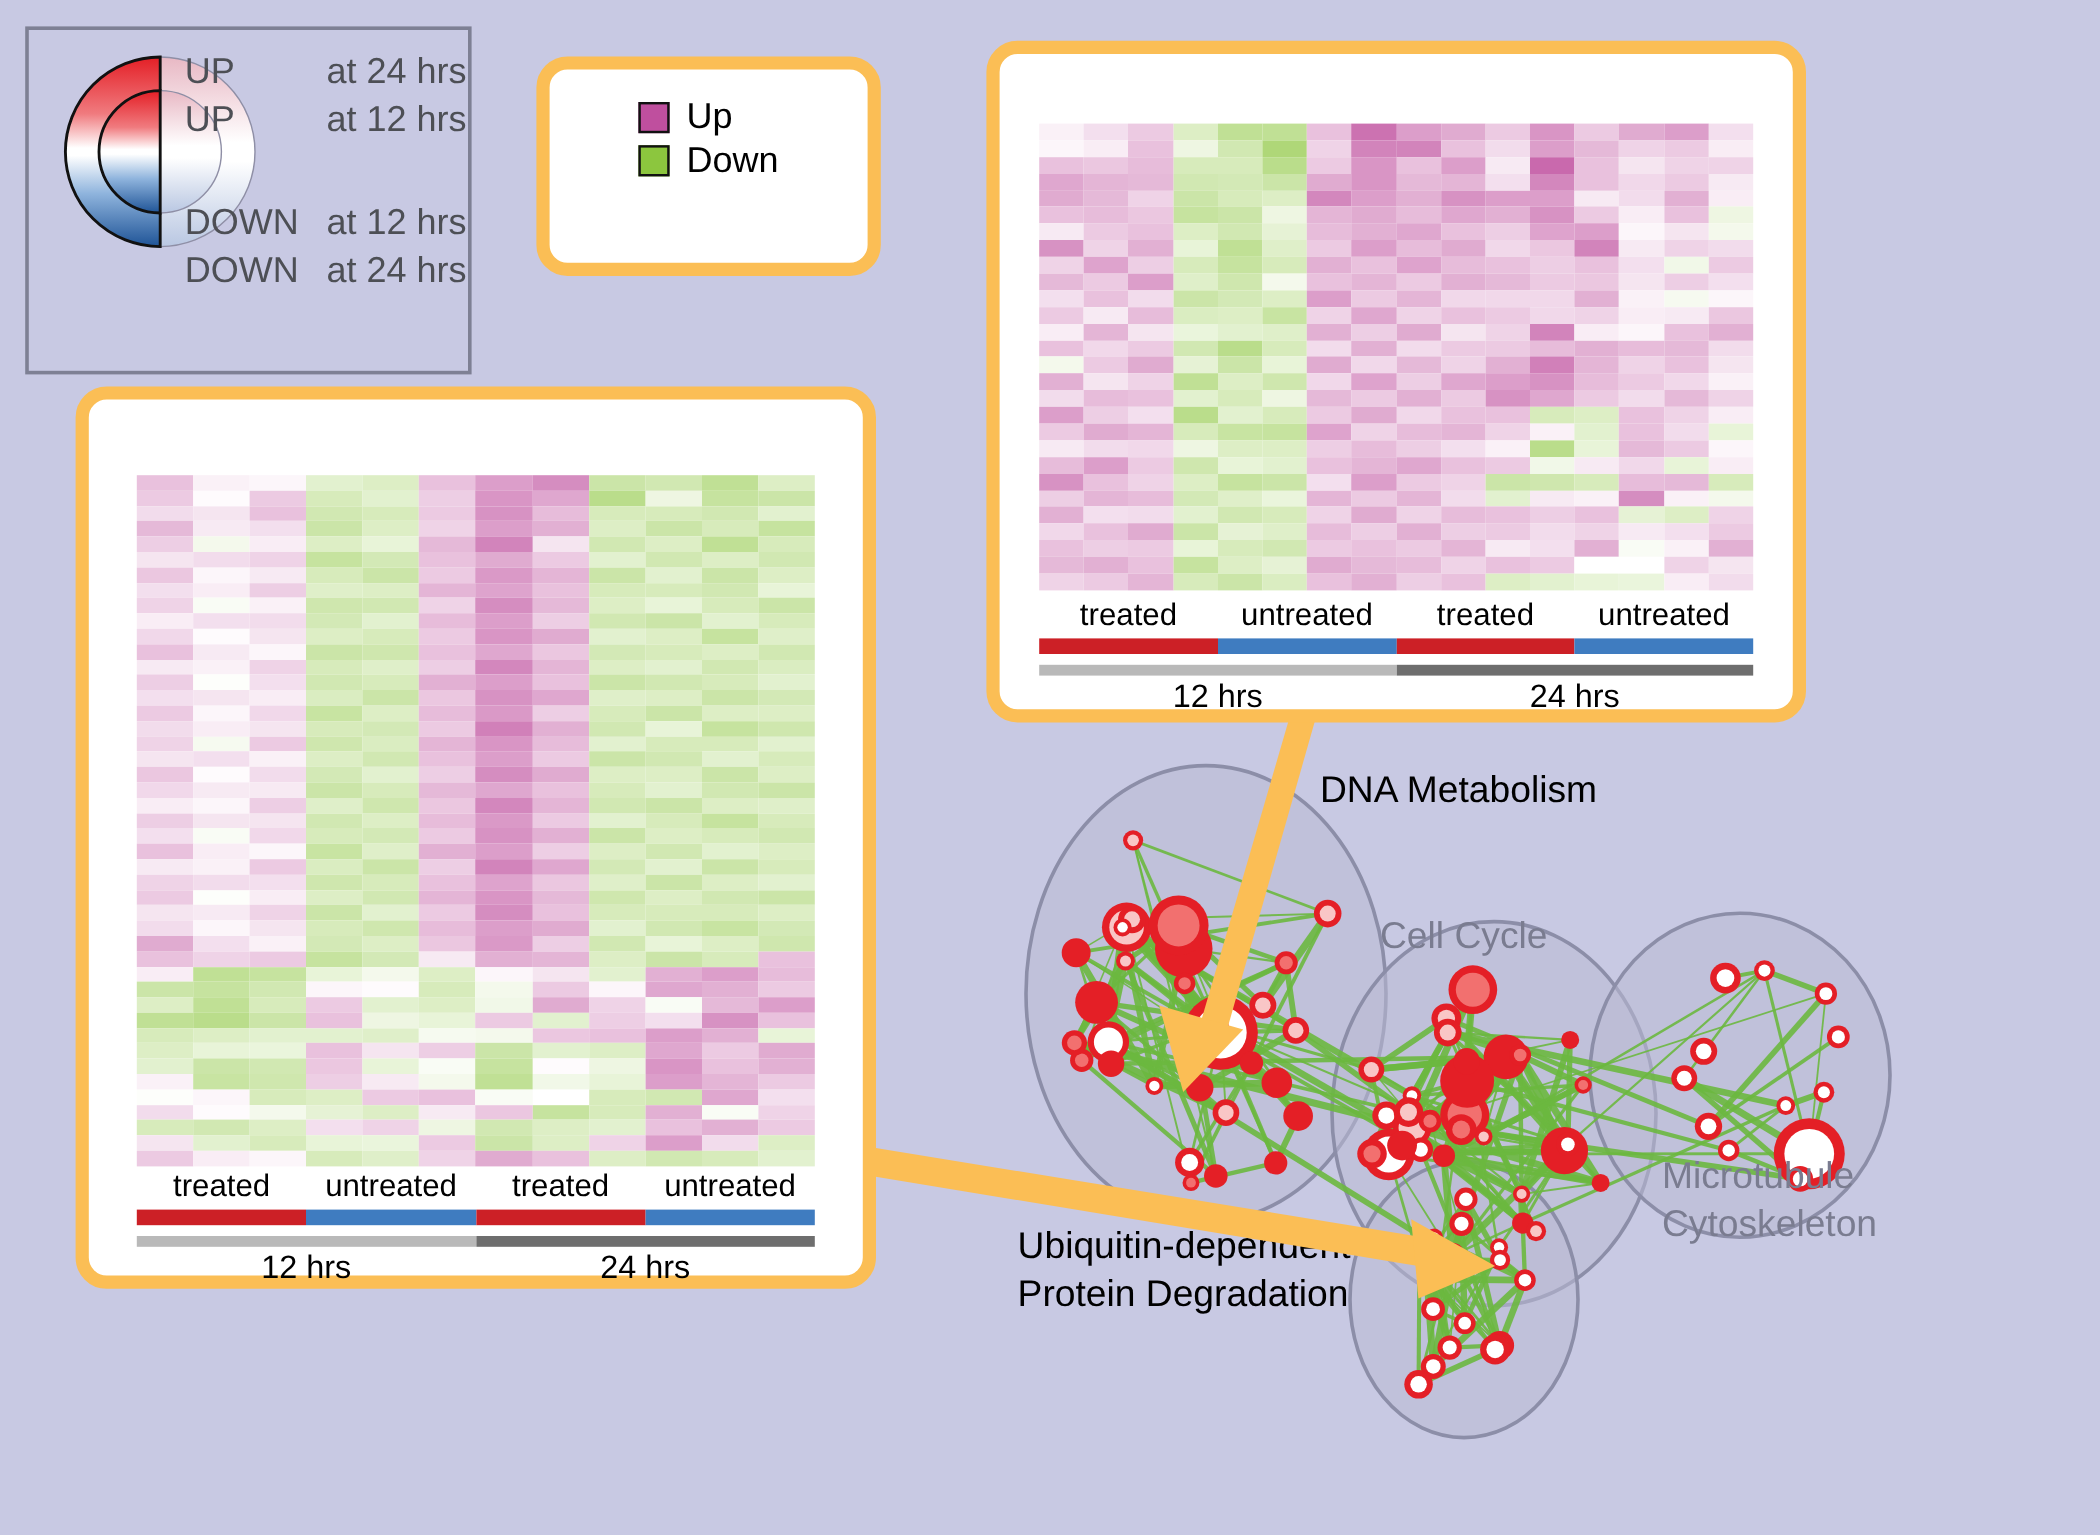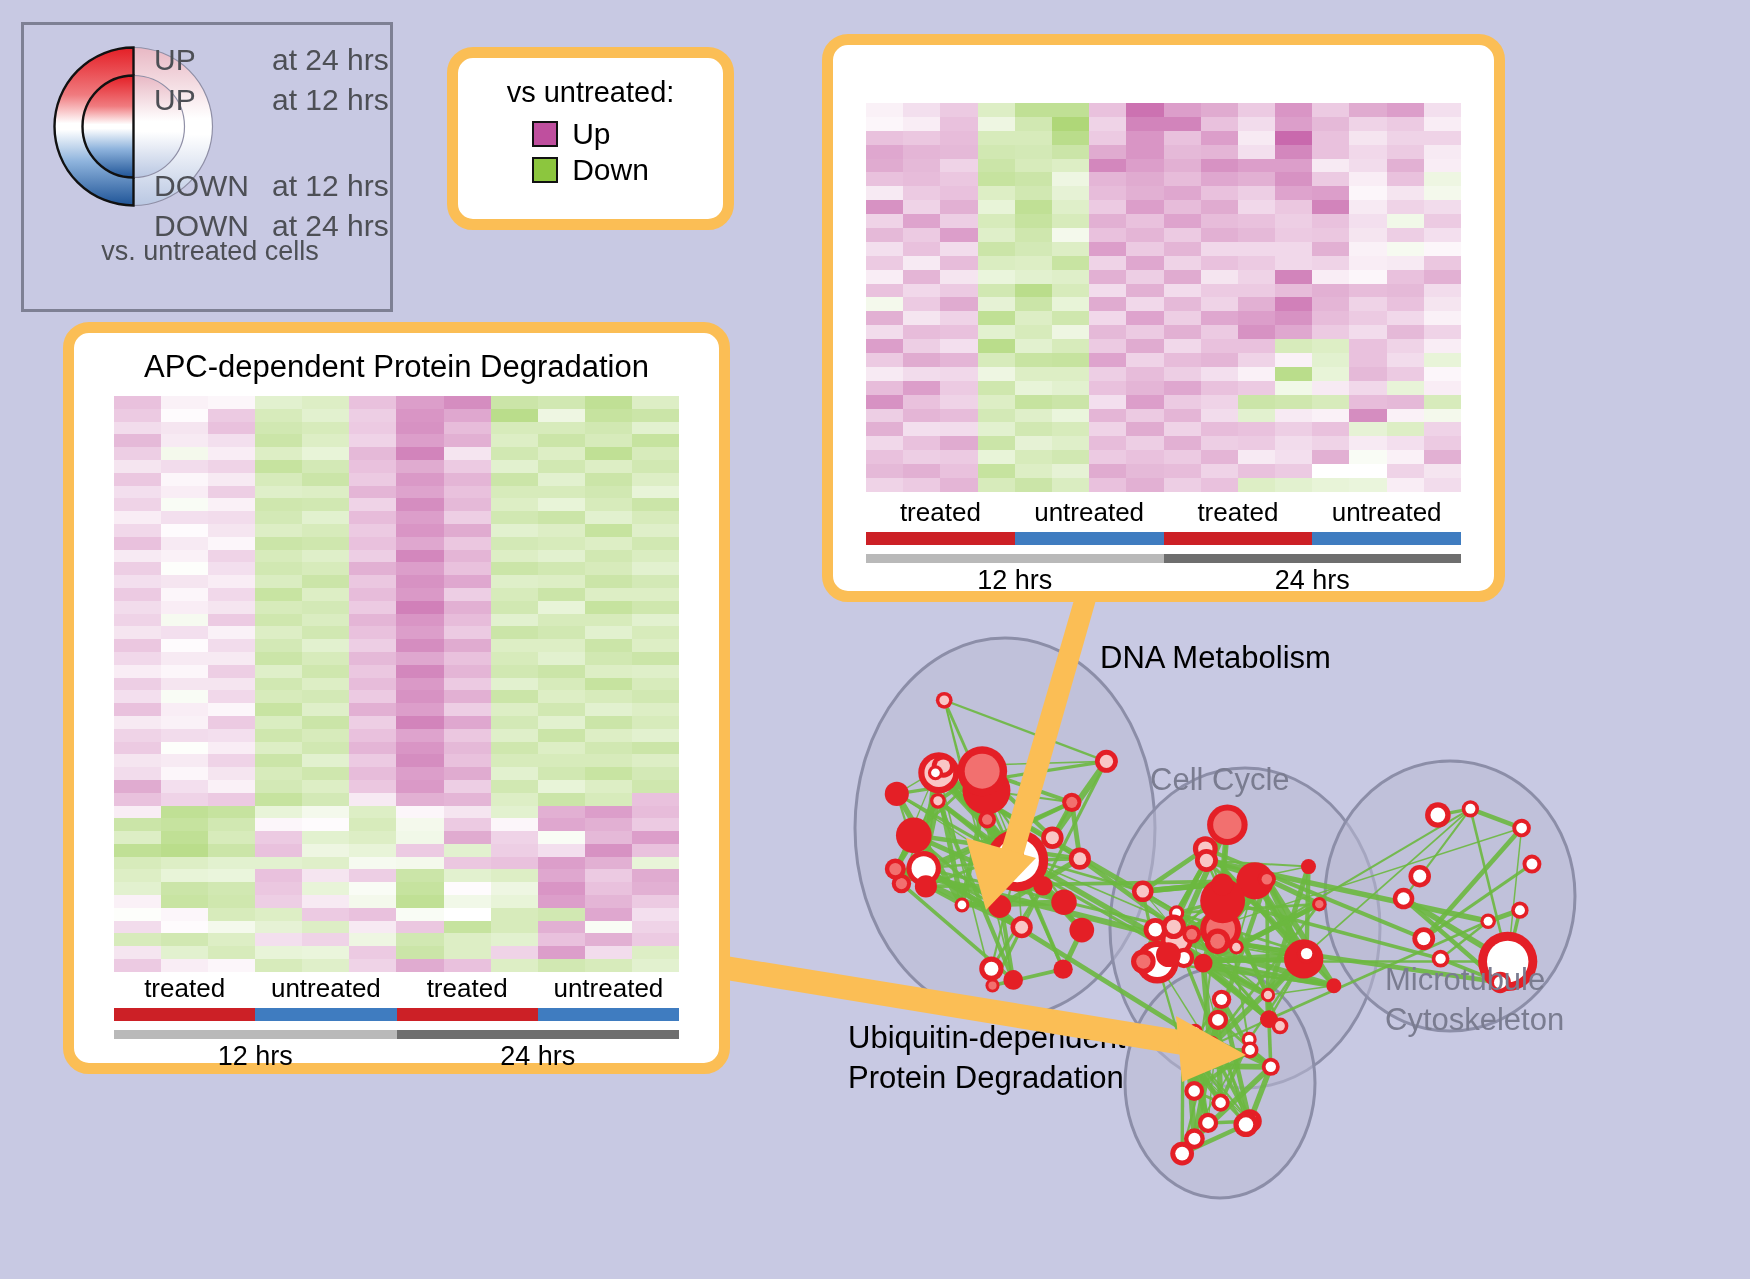--- a/index.html
+++ b/index.html
@@ -122,27 +122,25 @@
         <span class="w">DOWN</span>
         <span>at 12 hrs</span>
       </div>
       <div class="key-row">
         <span class="w">DOWN</span>
         <span>at 24 hrs</span>
       </div>
     </div>
 
     <div class="key-foot">
-      <div>vs. untreated cells</div>
     </div>
   </div>
 
   <div class="panel" id="legend">
     <div class="inner">
-      <div>vs untreated:</div>
       <div class="legend-items">
         <div class="legend-item">
           <span class="sw" id="sw-up" style="background: rgb(191, 79, 158);"></span>
           <span>Up</span>
         </div>
         <div class="legend-item">
           <span class="sw" id="sw-down" style="background: rgb(140, 198, 62);"></span>
           <span>Down</span>
         </div>
       </div>
@@ -620,21 +618,20 @@
         <i style="background: rgb(110, 110, 110);"></i>
       </div>
       <div class="hnames">
         <span>12 hrs</span>
         <span>24 hrs</span>
       </div>
     </div>
   </div>
 
   <div class="panel" id="apc">
-    <div class="ptitle">APC-dependent Protein Degradation</div>
     <div class="hm-wrap" style="left:40px;right:40px;top:63px;">
       <div class="heat" id="heat-apc" style="grid-template-columns: repeat(12, 1fr); grid-auto-rows: 12.8px;">
           <div style="background:rgb(233,193,221)"></div>
           <div style="background:rgb(250,241,247)"></div>
           <div style="background:rgb(252,246,250)"></div>
           <div style="background:rgb(226,241,207)"></div>
           <div style="background:rgb(221,238,197)"></div>
           <div style="background:rgb(233,193,221)"></div>
           <div style="background:rgb(220,158,202)"></div>
           <div style="background:rgb(213,141,192)"></div>

